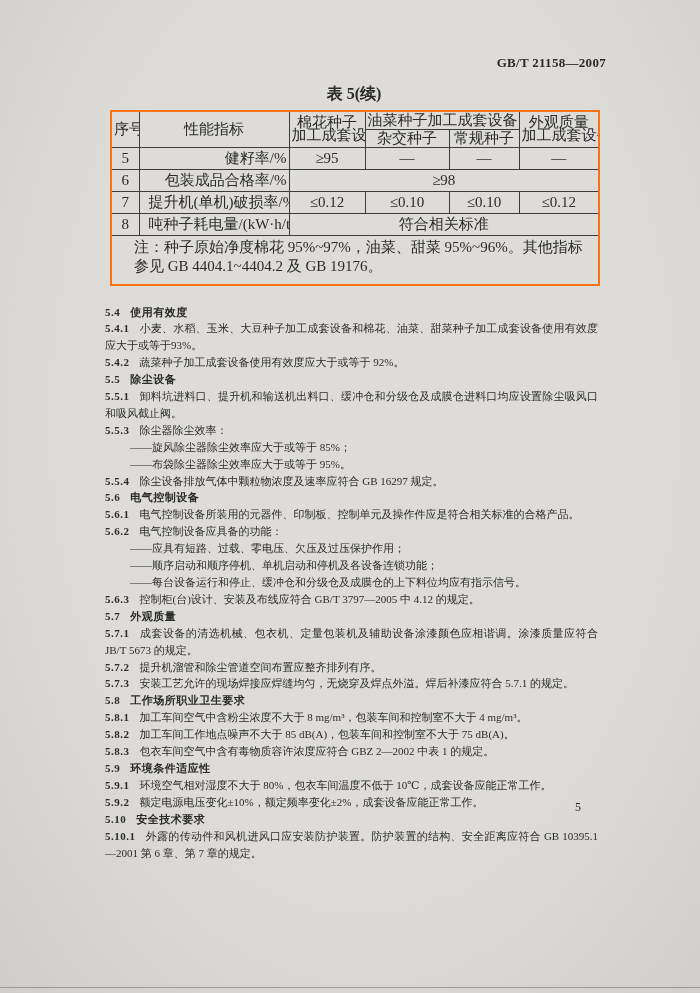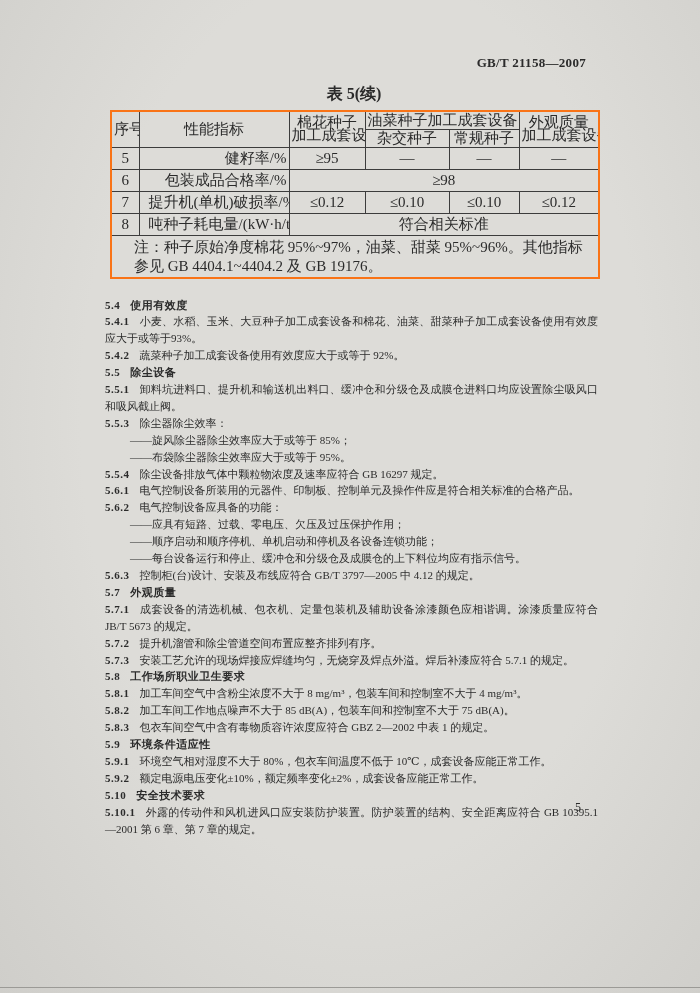--- a/index.html
+++ b/index.html
@@ -5,42 +5,42 @@
   * { margin:0; padding:0; box-sizing:border-box; }
   html,body { width:700px; height:993px; }
   body {
     position:relative;
     overflow:hidden;
     font-family:"Liberation Serif","DejaVu Serif",serif;
     color:#2b2b2b;
     background:radial-gradient(ellipse at 52% 42%, #dddcd8 55%, #cfceca 100%);
   }
   .doc-header {
-    position:absolute; top:55px; right:114px;
+    position:absolute; top:55px; right:94px;
     font-size:13px; font-weight:bold; letter-spacing:.3px;
   }
   .content { position:absolute; left:105px; top:84px; width:493px; }
   .table-caption {
     width:488px; margin-left:5px; text-align:center;
     font-size:16px; font-weight:bold; margin-bottom:5px;
   }
   table.spec {
     border-collapse:collapse; table-layout:fixed;
     width:488px; margin-left:5px;
     font-size:15px; border:2px solid #f97316;
   }
   table.spec th, table.spec td {
     border:1px solid #3c3c3c; text-align:center; vertical-align:middle;
     padding:1px 2px; font-weight:normal; overflow:hidden; white-space:nowrap;
   }
   table.spec thead th { height:18px; line-height:13px; }
   table.spec tbody td { height:17px; }
   table.spec td.ind { text-align:right; padding-left:9px; }
   table.spec tr.note td {
-    text-align:left; padding:2px 4px 1px 22px; height:20px; white-space:normal;
+    text-align:left; padding:2px 4px 8px 22px; height:20px; white-space:normal;
   }
   .sections {
     margin-top:18px; font-size:11px; line-height:16.9px;
     text-align:justify;
   }
   .line .label { font-weight:bold; margin-right:10px; letter-spacing:.5px; }
   .line.heading { font-weight:bold; letter-spacing:.5px; }
   .line.dash { padding-left:25px; }
   .page-number { position:absolute; top:800px; left:575px; font-size:12px; }
   .bottom-edge {
@@ -115,20 +115,21 @@
   <div class="sections" id="sections">
       <div class="line heading"><span class="label">5.4</span>使用有效度</div>
       <div class="line para"><span class="label">5.4.1</span>小麦、水稻、玉米、大豆种子加工成套设备和棉花、油菜、甜菜种子加工成套设备使用有效度应大于或等于93%。</div>
       <div class="line para"><span class="label">5.4.2</span>蔬菜种子加工成套设备使用有效度应大于或等于 92%。</div>
       <div class="line heading"><span class="label">5.5</span>除尘设备</div>
       <div class="line para"><span class="label">5.5.1</span>卸料坑进料口、提升机和输送机出料口、缓冲仓和分级仓及成膜仓进料口均应设置除尘吸风口和吸风截止阀。</div>
       <div class="line para"><span class="label">5.5.3</span>除尘器除尘效率：</div>
       <div class="line dash">——旋风除尘器除尘效率应大于或等于 85%；</div>
       <div class="line dash">——布袋除尘器除尘效率应大于或等于 95%。</div>
       <div class="line para"><span class="label">5.5.4</span>除尘设备排放气体中颗粒物浓度及速率应符合 GB 16297 规定。</div>
+      <div class="line heading"><span class="label">5.6</span>电气控制设备</div>
       <div class="line para"><span class="label">5.6.1</span>电气控制设备所装用的元器件、印制板、控制单元及操作件应是符合相关标准的合格产品。</div>
       <div class="line para"><span class="label">5.6.2</span>电气控制设备应具备的功能：</div>
       <div class="line dash">——应具有短路、过载、零电压、欠压及过压保护作用；</div>
       <div class="line dash">——顺序启动和顺序停机、单机启动和停机及各设备连锁功能；</div>
       <div class="line dash">——每台设备运行和停止、缓冲仓和分级仓及成膜仓的上下料位均应有指示信号。</div>
       <div class="line para"><span class="label">5.6.3</span>控制柜(台)设计、安装及布线应符合 GB/T 3797—2005 中 4.12 的规定。</div>
       <div class="line heading"><span class="label">5.7</span>外观质量</div>
       <div class="line para"><span class="label">5.7.1</span>成套设备的清选机械、包衣机、定量包装机及辅助设备涂漆颜色应相谐调。涂漆质量应符合 JB/T 5673 的规定。</div>
       <div class="line para"><span class="label">5.7.2</span>提升机溜管和除尘管道空间布置应整齐排列有序。</div>
       <div class="line para"><span class="label">5.7.3</span>安装工艺允许的现场焊接应焊缝均匀，无烧穿及焊点外溢。焊后补漆应符合 5.7.1 的规定。</div>

